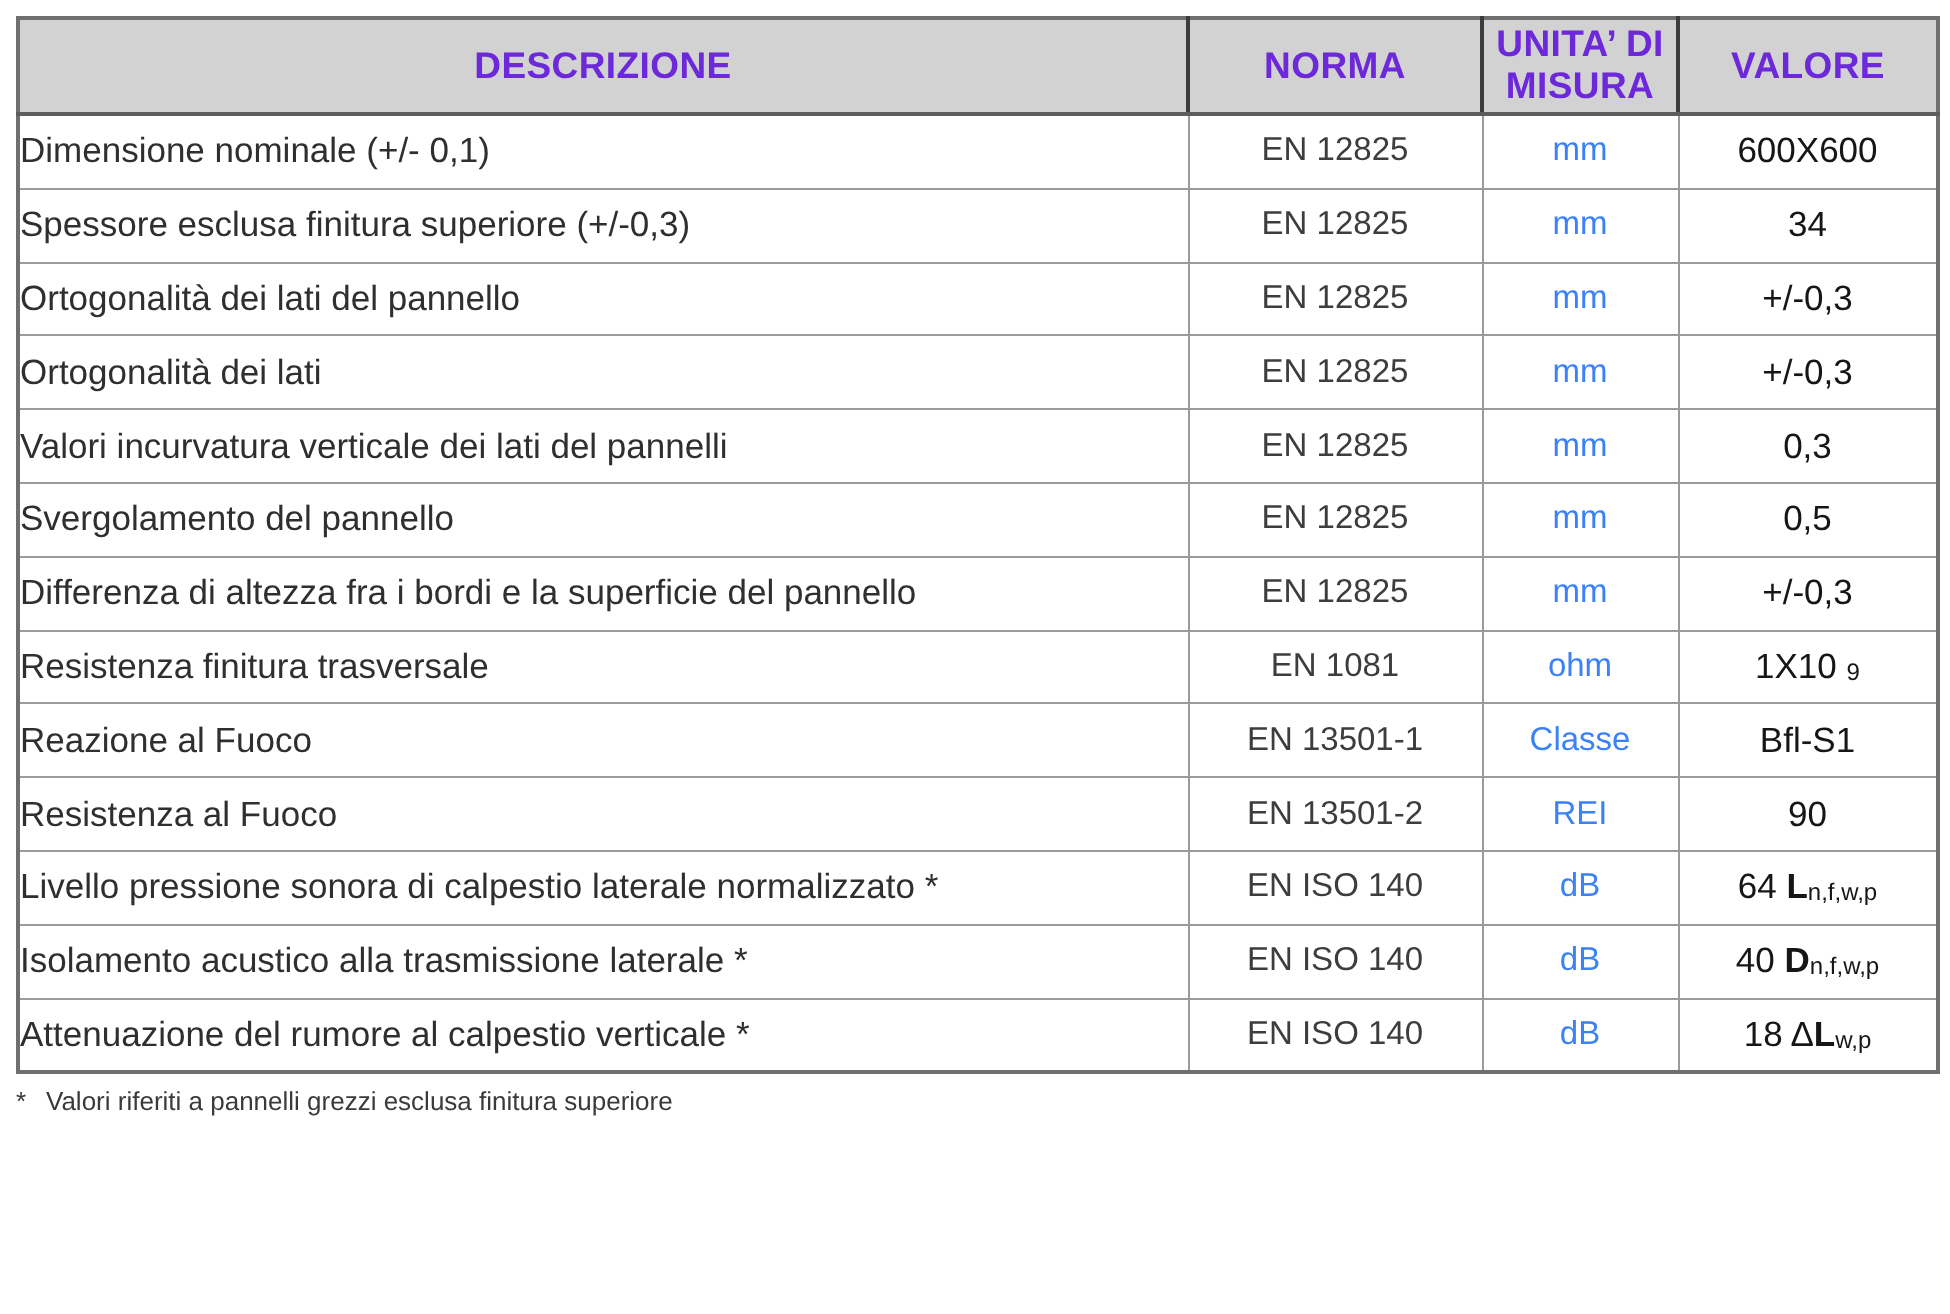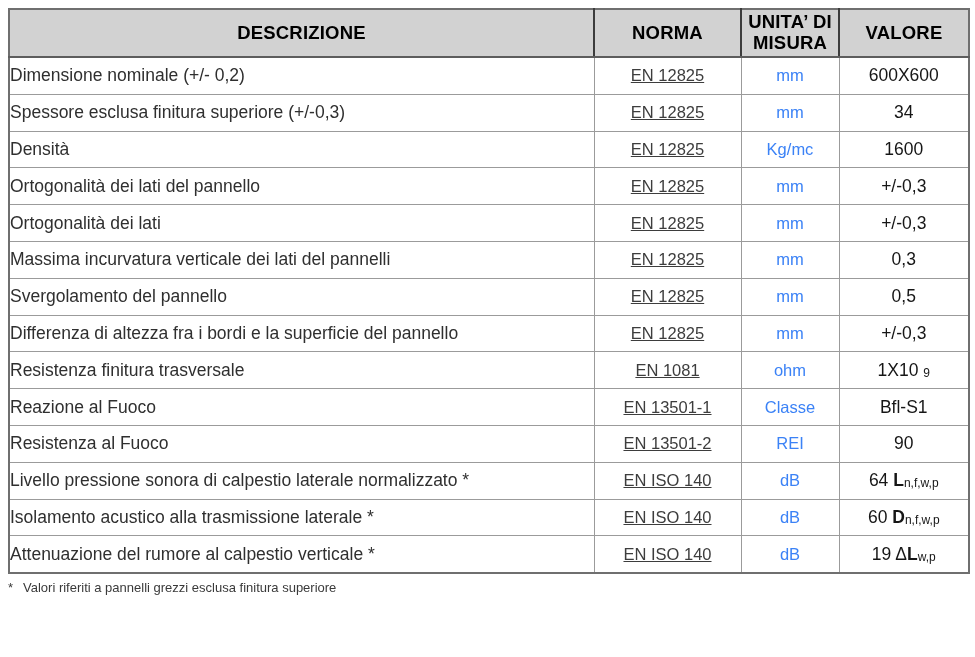--- a/index.html
+++ b/index.html
@@ -21,21 +21,21 @@
     table-layout: fixed;
     width: 960px;
     border: 2px solid #6f6f6f;
   }
   table.specs th {
     background: #d2d2d2;
     height: 46px;
     font-weight: bold;
     font-size: 18.5px;
     letter-spacing: 0.2px;
-    color: #000000;
+    color: #6d28d9;
     text-align: center;
     vertical-align: middle;
     line-height: 1.12;
     border-left: 2px solid #3c3c3c;
     border-bottom: 2px solid #5d5d5d;
     padding: 0 1px;
   }
   table.specs th:first-child { border-left: none; }
   table.specs td {
     height: 35.8px;
@@ -49,21 +49,20 @@
     text-align: left;
     padding-left: 10px;
     font-size: 17.5px;
     color: #2f2f2f;
   }
   td.c-norma {
     text-align: center;
     font-size: 16.5px;
     color: #3d3d3d;
     border-left: 1px solid #9b9b9b;
-    text-decoration: underline;
   }
   td.c-unita {
     text-align: center;
     font-size: 16.5px;
     color: #3b82f6;
     border-left: 1px solid #9b9b9b;
   }
   td.c-val {
     text-align: center;
     font-size: 17.5px;
@@ -106,51 +105,45 @@
     <thead>
       <tr>
         <th>DESCRIZIONE</th>
         <th>NORMA</th>
         <th>UNITA’ DI MISURA</th>
         <th>VALORE</th>
       </tr>
     </thead>
     <tbody>
         <tr>
-          <td class="c-desc">Dimensione nominale (+/- 0,2)</td>
+          <td class="c-desc">Dimensione nominale (+/- 0,1)</td>
           <td class="c-norma">EN 12825</td>
           <td class="c-unita">mm</td>
           <td class="c-val"><span>600X600</span></td>
         </tr>
         <tr>
           <td class="c-desc">Spessore  esclusa  finitura superiore (+/-0,3)</td>
           <td class="c-norma">EN 12825</td>
           <td class="c-unita">mm</td>
           <td class="c-val"><span>34</span></td>
         </tr>
         <tr>
-          <td class="c-desc">Densità</td>
-          <td class="c-norma">EN 12825</td>
-          <td class="c-unita">Kg/mc</td>
-          <td class="c-val"><span>1600</span></td>
-        </tr>
-        <tr>
           <td class="c-desc">Ortogonalità dei lati del pannello</td>
           <td class="c-norma">EN 12825</td>
           <td class="c-unita">mm</td>
           <td class="c-val"><span>+/-0,3</span></td>
         </tr>
         <tr>
           <td class="c-desc">Ortogonalità dei lati</td>
           <td class="c-norma">EN 12825</td>
           <td class="c-unita">mm</td>
           <td class="c-val"><span>+/-0,3</span></td>
         </tr>
         <tr>
-          <td class="c-desc">Massima incurvatura verticale dei lati del pannelli</td>
+          <td class="c-desc">Valori incurvatura verticale dei lati del pannelli</td>
           <td class="c-norma">EN 12825</td>
           <td class="c-unita">mm</td>
           <td class="c-val"><span>0,3</span></td>
         </tr>
         <tr>
           <td class="c-desc">Svergolamento del pannello</td>
           <td class="c-norma">EN 12825</td>
           <td class="c-unita">mm</td>
           <td class="c-val"><span>0,5</span></td>
         </tr>
@@ -181,27 +174,27 @@
         <tr>
           <td class="c-desc">Livello pressione sonora di calpestio laterale normalizzato *</td>
           <td class="c-norma">EN ISO 140</td>
           <td class="c-unita">dB</td>
           <td class="c-val"><span>64 </span><span class="vp-bold">L</span><span class="vp-small">n,f,w,p</span></td>
         </tr>
         <tr>
           <td class="c-desc">Isolamento acustico alla trasmissione laterale *</td>
           <td class="c-norma">EN ISO 140</td>
           <td class="c-unita">dB</td>
-          <td class="c-val"><span>60 </span><span class="vp-bold">D</span><span class="vp-small">n,f,w,p</span></td>
+          <td class="c-val"><span>40 </span><span class="vp-bold">D</span><span class="vp-small">n,f,w,p</span></td>
         </tr>
         <tr>
           <td class="c-desc">Attenuazione del rumore al calpestio verticale *</td>
           <td class="c-norma">EN ISO 140</td>
           <td class="c-unita">dB</td>
-          <td class="c-val"><span>19 </span><span>Δ</span><span class="vp-bold">L</span><span class="vp-small">w,p</span></td>
+          <td class="c-val"><span>18 </span><span>Δ</span><span class="vp-bold">L</span><span class="vp-small">w,p</span></td>
         </tr>
       </tbody>
   </table>
   <div class="footnote">
     <span class="fn-star">*</span>
     <span>Valori riferiti a pannelli grezzi esclusa finitura superiore</span>
   </div>
 </div>
 
 </body></html>

